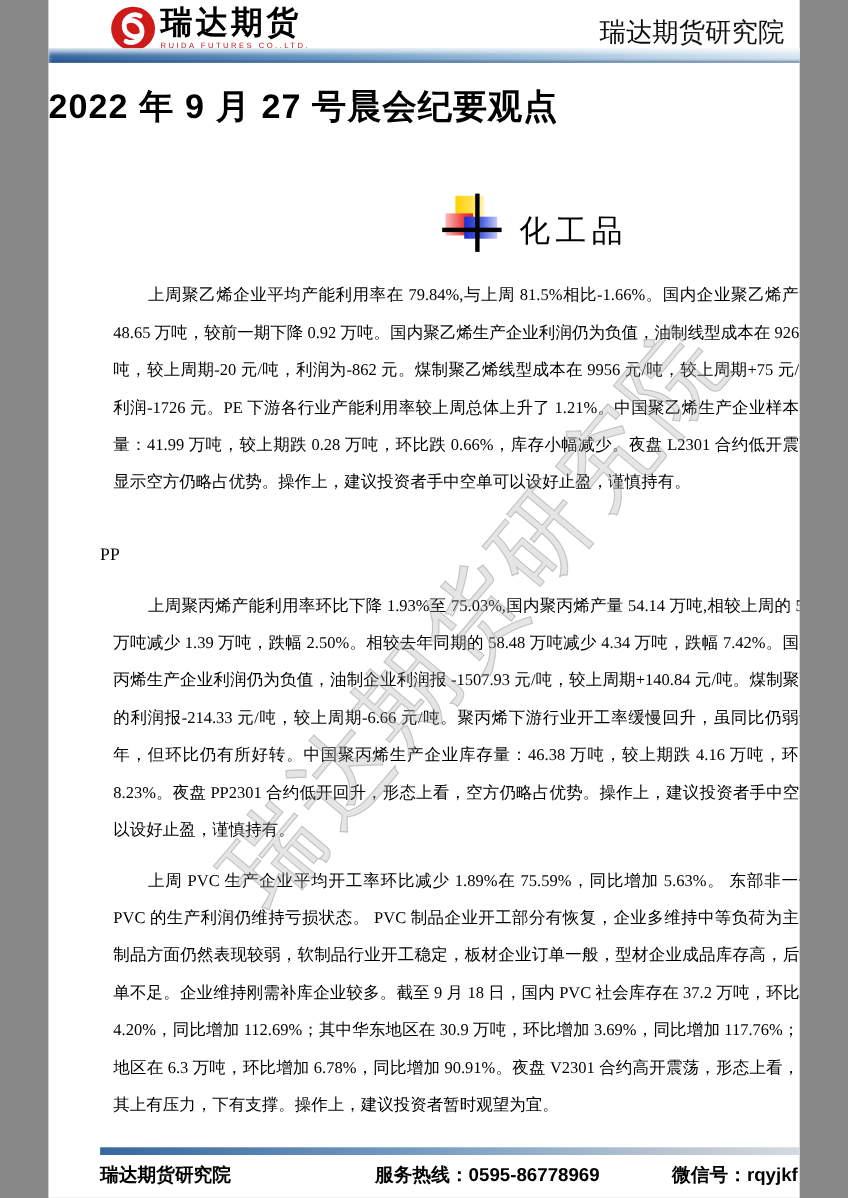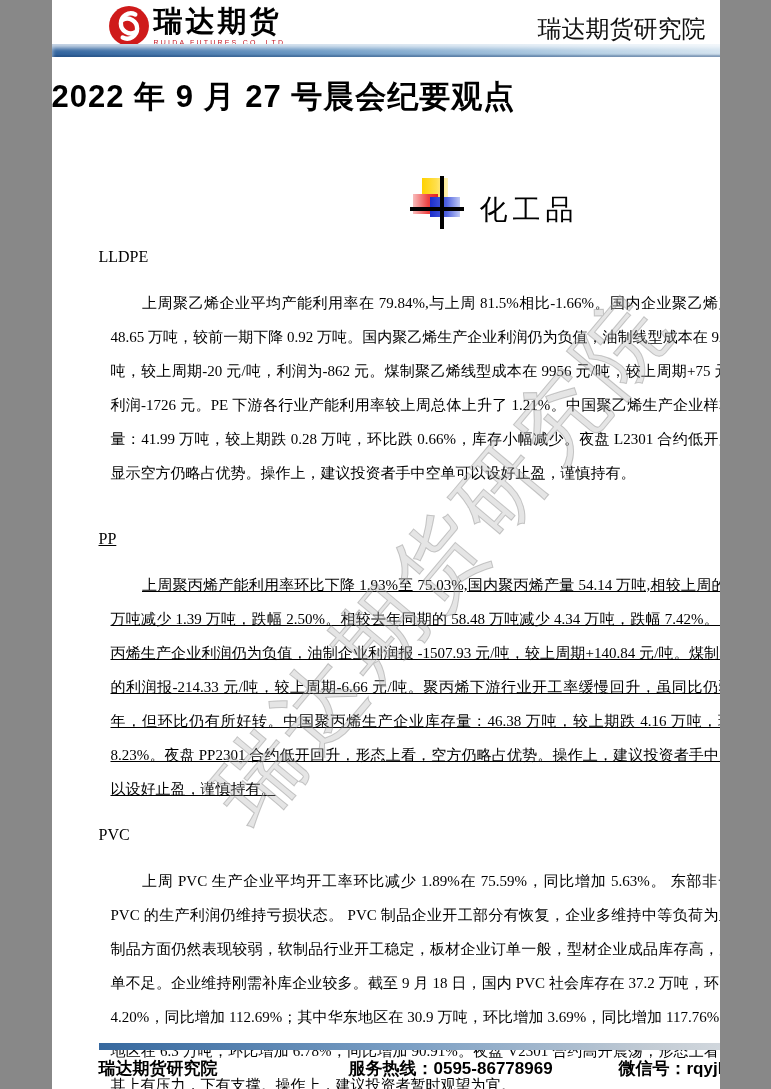--- a/index.html
+++ b/index.html
@@ -1,19 +1,19 @@
 <!DOCTYPE html>
 <html><head>
 <meta charset="utf-8">
 <style>
   html,body { margin:0; padding:0; background:#888; }
   .page {
     position:relative; width:668px; height:1089px; margin:0 auto;
     background:#ffffff; overflow:hidden;
-    font-family:"Liberation Serif","DejaVu Serif",serif; color:#000;
+    font-family:"Liberation Serif","DejaVu Serif",serif; color:#000;padding-left:15px;
   }
 
   
   .header-logo { position:absolute; left:56px; top:5px; display:flex; align-items:flex-start; }
   .logo-mark { width:42px; height:42px; margin-right:4px; }
   .brand-block { display:flex; flex-direction:column; }
   .brand-text {
     font-family:"Liberation Sans","DejaVu Sans",sans-serif;
     font-weight:bold; font-size:29px; letter-spacing:3px; line-height:33px; color:#000;
   }
@@ -50,21 +50,21 @@
   .cross-h { position:absolute; left:0; top:31px; width:54px; height:4px; background:#000; }
   .section-title { font-size:28px; letter-spacing:5px; margin-left:16px; }
 
   
   .content { position:absolute; left:47px; top:240px; width:678px; }
   .article-label { font-size:16px; line-height:34px; }
   .article-body {
     font-size:15px; line-height:34px; text-align:justify;
     text-indent:2.1em; margin:12px;
   }
-  .article.gap-before { margin-top:32px;text-decoration:underline; }
+  .article.gap-before { margin-top:32px; }
 
   
   .watermark {
     position:absolute; left:20px; top:500px; width:740px; height:120px;
     text-align:center; white-space:nowrap;
     font-size:88px; letter-spacing:6px; line-height:120px;
     color:rgba(168,168,168,0.30);
     -webkit-text-stroke:1px rgba(140,140,140,0.45);
     transform:rotate(-50deg);
     pointer-events:none; z-index:5;
@@ -112,29 +112,27 @@
       <div class="sq sq-red"></div>
       <div class="sq sq-blue"></div>
       <div class="cross-v"></div>
       <div class="cross-h"></div>
     </div>
     <div class="section-title">化工品</div>
   </div>
 
   <div class="content">
     <div class="article">
-      <div class="article-label">LLDPE</div>
       <p class="article-body">上周聚乙烯企业平均产能利用率在 79.84%,与上周 81.5%相比-1.66%。国内企业聚乙烯产量在 48.65 万吨，较前一期下降 0.92 万吨。国内聚乙烯生产企业利润仍为负值，油制线型成本在 9262 元/吨，较上周期-20 元/吨，利润为-862 元。煤制聚乙烯线型成本在 9956 元/吨，较上周期+75 元/吨，利润-1726 元。PE 下游各行业产能利用率较上周总体上升了 1.21%。中国聚乙烯生产企业样本库存量：41.99 万吨，较上期跌 0.28 万吨，环比跌 0.66%，库存小幅减少。夜盘 L2301 合约低开震荡，显示空方仍略占优势。操作上，建议投资者手中空单可以设好止盈，谨慎持有。</p>
     </div>
     <div class="article gap-before">
       <div class="article-label">PP</div>
       <p class="article-body">上周聚丙烯产能利用率环比下降 1.93%至 75.03%,国内聚丙烯产量 54.14 万吨,相较上周的 55.53 万吨减少 1.39 万吨，跌幅 2.50%。相较去年同期的 58.48 万吨减少 4.34 万吨，跌幅 7.42%。国内聚丙烯生产企业利润仍为负值，油制企业利润报 -1507.93 元/吨，较上周期+140.84 元/吨。煤制聚丙烯的利润报-214.33 元/吨，较上周期-6.66 元/吨。聚丙烯下游行业开工率缓慢回升，虽同比仍弱于往年，但环比仍有所好转。中国聚丙烯生产企业库存量：46.38 万吨，较上期跌 4.16 万吨，环比跌 8.23%。夜盘 PP2301 合约低开回升，形态上看，空方仍略占优势。操作上，建议投资者手中空单可以设好止盈，谨慎持有。</p>
     </div>
     <div class="article">
-      <div class="article-label">PVC</div>
       <p class="article-body">上周 PVC 生产企业平均开工率环比减少 1.89%在 75.59%，同比增加 5.63%。 东部非一体化 PVC 的生产利润仍维持亏损状态。 PVC 制品企业开工部分有恢复，企业多维持中等负荷为主。硬制品方面仍然表现较弱，软制品行业开工稳定，板材企业订单一般，型材企业成品库存高，后续订单不足。企业维持刚需补库企业较多。截至 9 月 18 日，国内 PVC 社会库存在 37.2 万吨，环比增加 4.20%，同比增加 112.69%；其中华东地区在 30.9 万吨，环比增加 3.69%，同比增加 117.76%；华南地区在 6.3 万吨，环比增加 6.78%，同比增加 90.91%。夜盘 V2301 合约高开震荡，形态上看，目前其上有压力，下有支撑。操作上，建议投资者暂时观望为宜。</p>
     </div>
   </div>
 
   <div class="watermark">瑞达期货研究院</div>
 
   <div class="footer-bar"></div>
   <div class="footer-row">
     <span class="f-left">瑞达期货研究院</span>
     <span class="f-center">服务热线：0595-86778969</span>

